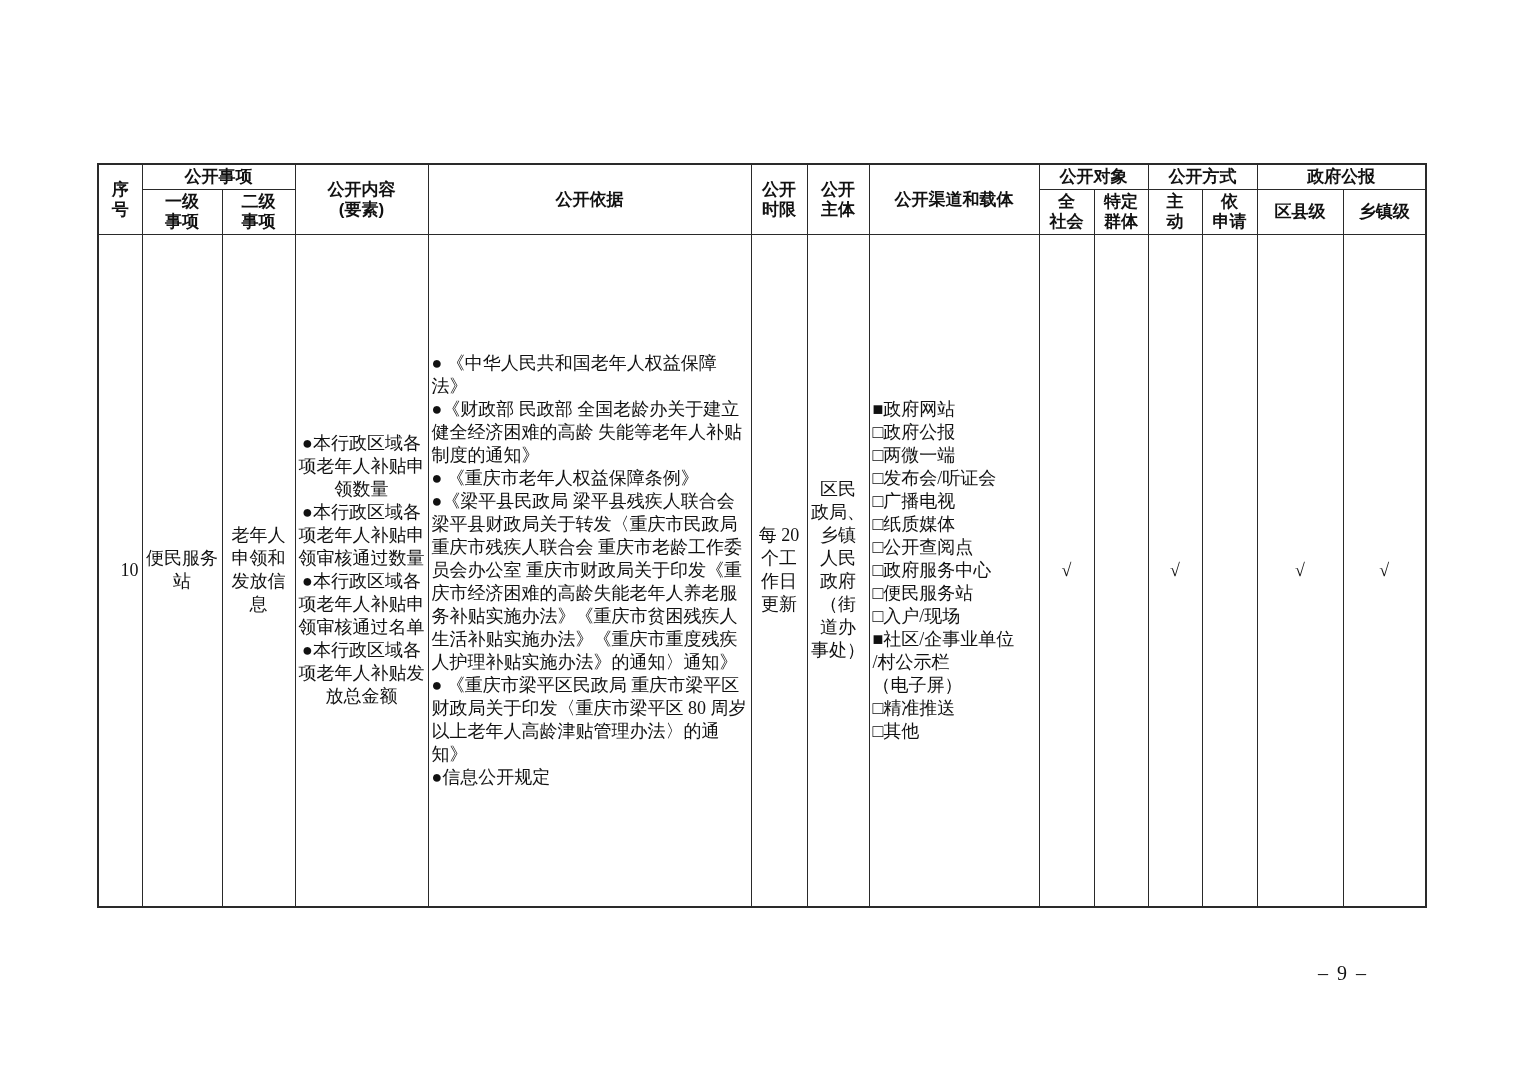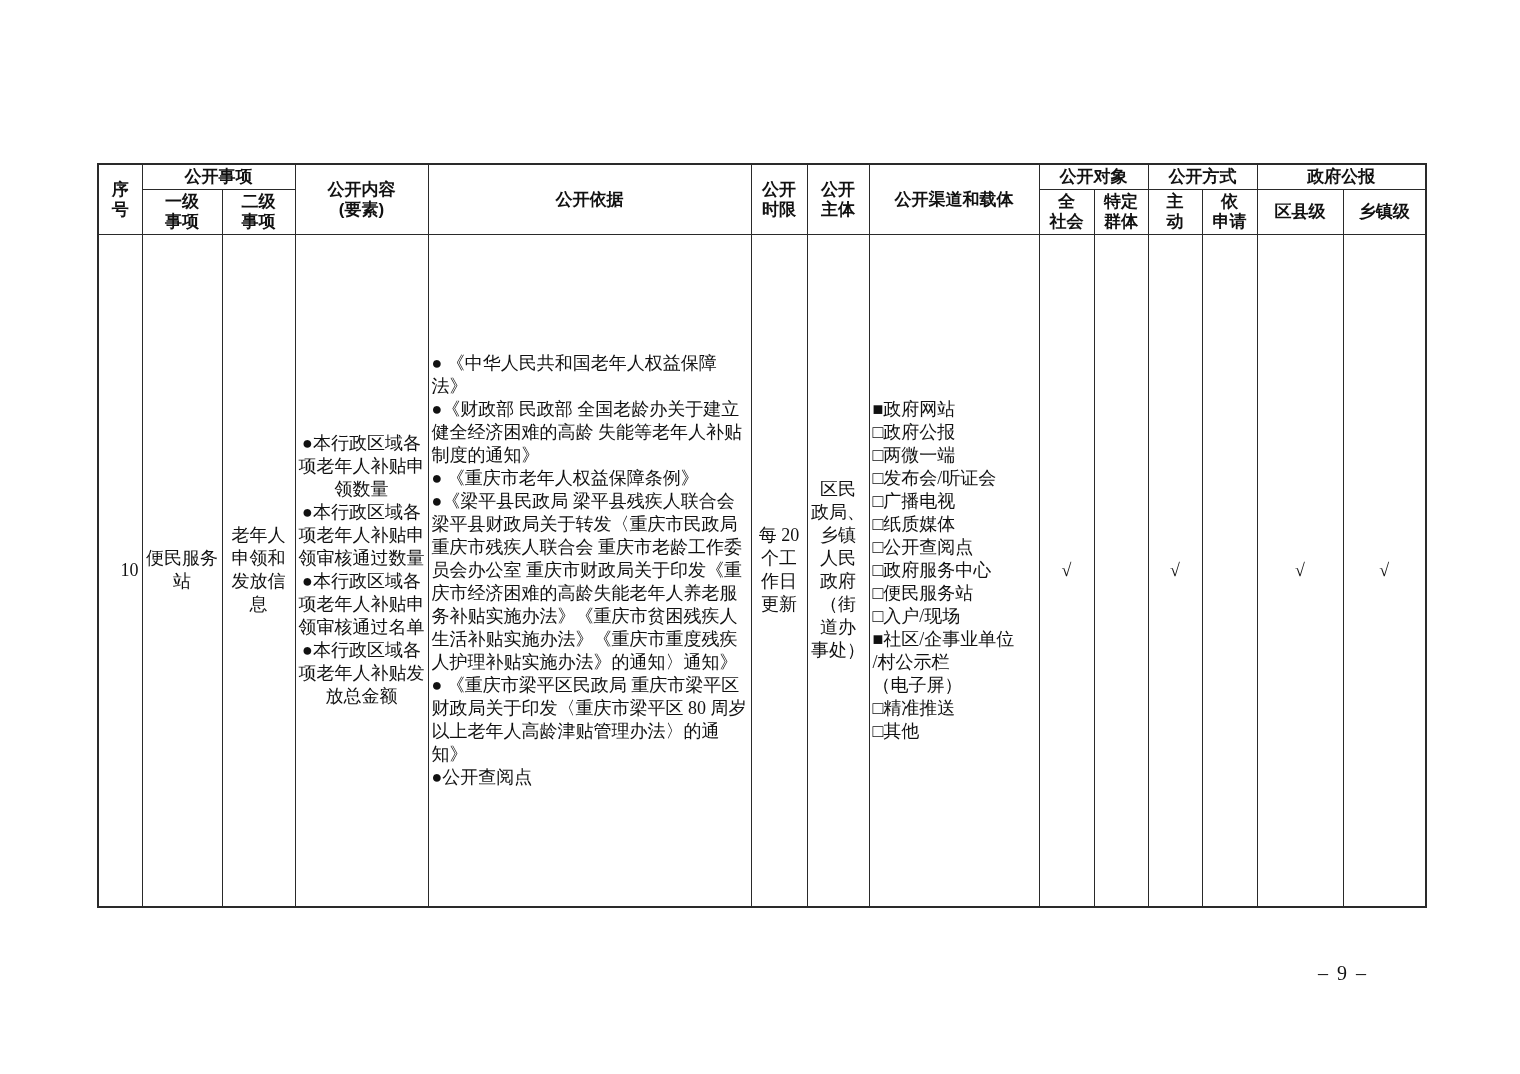--- a/index.html
+++ b/index.html
@@ -106,21 +106,21 @@
       <div class="item">●本行政区域各项老年人补贴申领审核通过数量</div>
       <div class="item">●本行政区域各项老年人补贴申领审核通过名单</div>
       <div class="item">●本行政区域各项老年人补贴发放总金额</div>
     </td>
     <td class="basis-cell">
       <div class="item">● 《中华人民共和国老年人权益保障法》</div>
       <div class="item">●《财政部 民政部 全国老龄办关于建立健全经济困难的高龄 失能等老年人补贴制度的通知》</div>
       <div class="item">● 《重庆市老年人权益保障条例》</div>
       <div class="item">●《梁平县民政局 梁平县残疾人联合会 梁平县财政局关于转发〈重庆市民政局 重庆市残疾人联合会 重庆市老龄工作委员会办公室 重庆市财政局关于印发《重庆市经济困难的高龄失能老年人养老服务补贴实施办法》《重庆市贫困残疾人生活补贴实施办法》《重庆市重度残疾人护理补贴实施办法》的通知〉通知》</div>
       <div class="item">● 《重庆市梁平区民政局 重庆市梁平区财政局关于印发〈重庆市梁平区 80 周岁以上老年人高龄津贴管理办法〉的通知》</div>
-      <div class="item">●公开查阅点</div>
+      <div class="item">●信息公开规定</div>
     </td>
     <td class="pre time-cell">每 20
 个工
 作日
 更新</td>
     <td class="pre subject-cell">区民
 政局、
 乡镇
 人民
 政府

